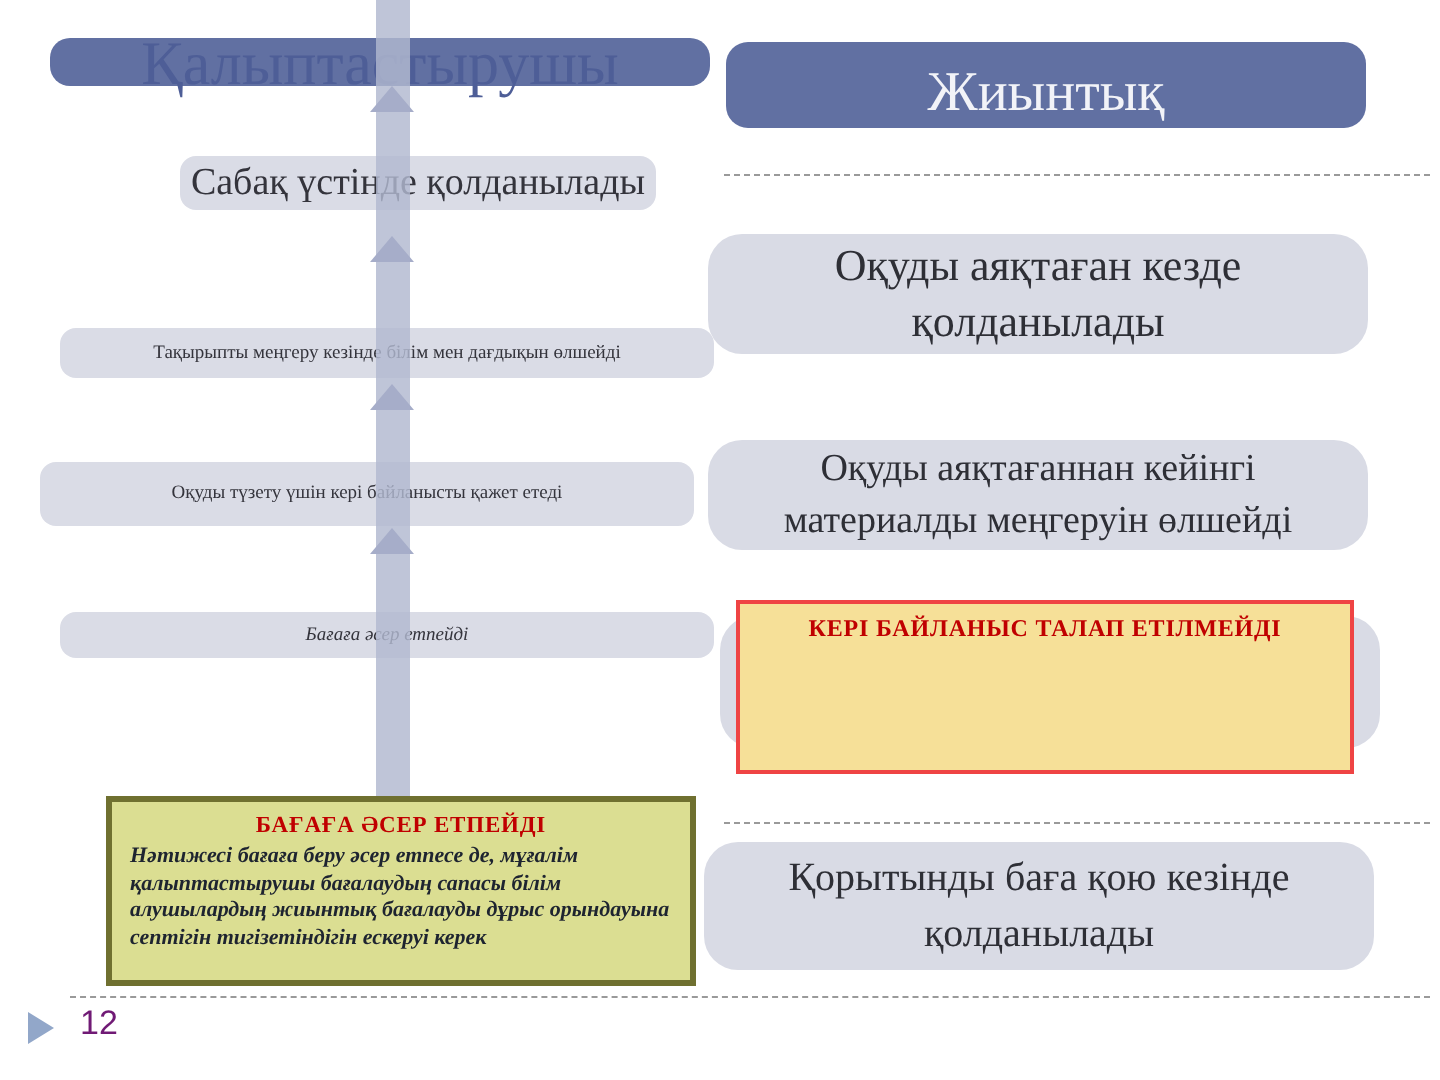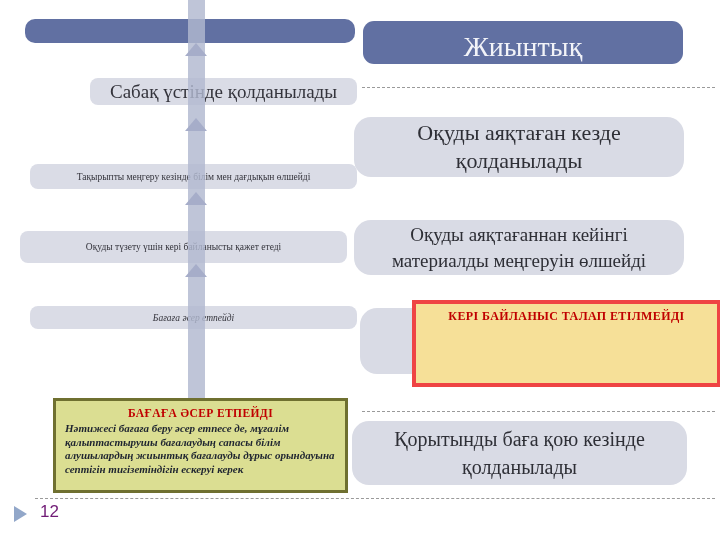--- a/index.html
+++ b/index.html
@@ -23,33 +23,33 @@
   .ahead{
     position:absolute;left:185px;width:0;height:0;z-index:4;
     border-left:11px solid transparent;border-right:11px solid transparent;
     border-bottom:13px solid #A6ADC9;
   }
   .lbox{
     position:absolute;background:#DADCE6;border-radius:8px;z-index:1;
     display:flex;align-items:center;justify-content:center;text-align:center;
     color:#34343C;
   }
-  .lbox1{left:90px;top:78px;width:267px;height:27px;font-size:19px;}
+  .lbox1{left:90px;top:78px;width:238px;height:27px;font-size:19px;}
   .lbox2{left:30px;top:164px;width:327px;height:25px;font-size:9.5px;}
   .lbox3{left:20px;top:231px;width:327px;height:32px;font-size:9.5px;}
   .lbox4{left:30px;top:306px;width:327px;height:23px;font-size:9.5px;font-style:italic;}
   
   .callout{position:absolute;box-sizing:border-box;z-index:6;padding:5px 9px 4px 9px;}
   .callout-left{
     left:53px;top:398px;width:295px;height:95px;
     background:#DBDE92;border:3px solid #6F7030;
   }
   .callout-right{
     left:368px;top:300px;width:309px;height:87px;
-    background:#F6E098;border:4px solid #ef4444;margin-left:44px;
+    background:#F6E098;border:2px solid #ef4444;
   }
   .co-title{
     text-align:center;color:#C00000;font-weight:bold;
     font-size:11.5px;line-height:14px;letter-spacing:0.4px;
   }
   .co-body{
     font-style:italic;font-weight:bold;color:#1E2430;
     font-size:11px;line-height:13.5px;margin-top:2px;
   }
   
@@ -86,20 +86,21 @@
 </head>
 <body>
 
 <div class="slide">
 
   <div class="dash dash1"></div>
   <div class="dash dash2"></div>
   <div class="dash dash3"></div>
 
   <div class="bar-left"></div>
+  <div class="title-left">Қалыптастырушы</div>
 
   <div class="lbox lbox1">Сабақ үстінде қолданылады</div>
   <div class="lbox lbox2">Тақырыпты меңгеру кезінде білім мен дағдықын өлшейді</div>
   <div class="lbox lbox3">Оқуды түзету үшін кері байланысты қажет етеді</div>
   <div class="lbox lbox4">Бағаға әсер етпейді</div>
 
   <div class="vband"></div>
   <div class="ahead" style="top:43px"></div>
   <div class="ahead" style="top:118px"></div>
   <div class="ahead" style="top:192px"></div>

